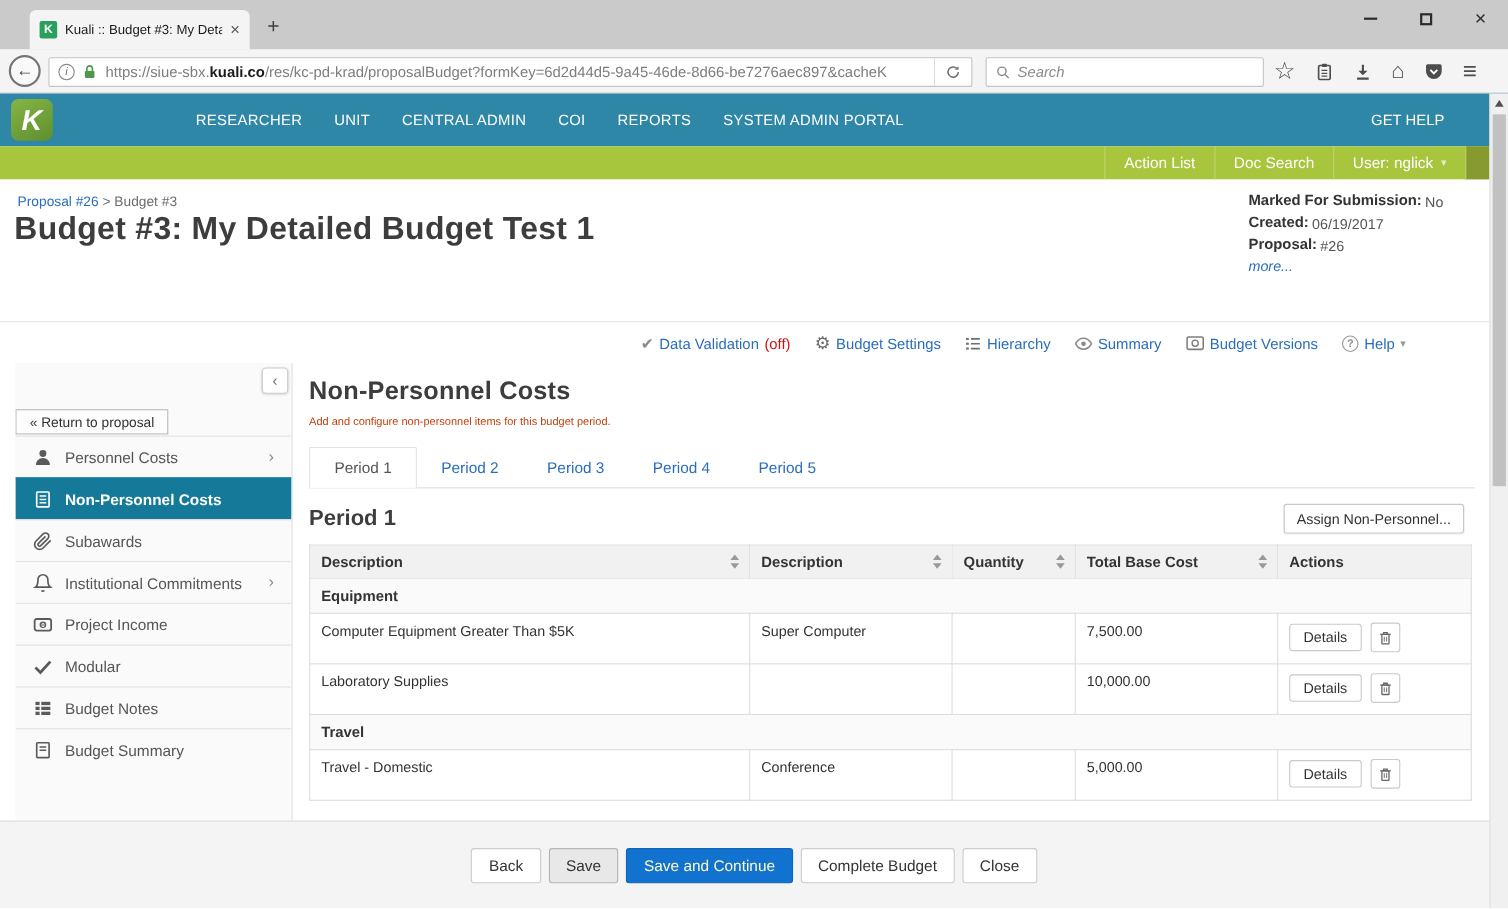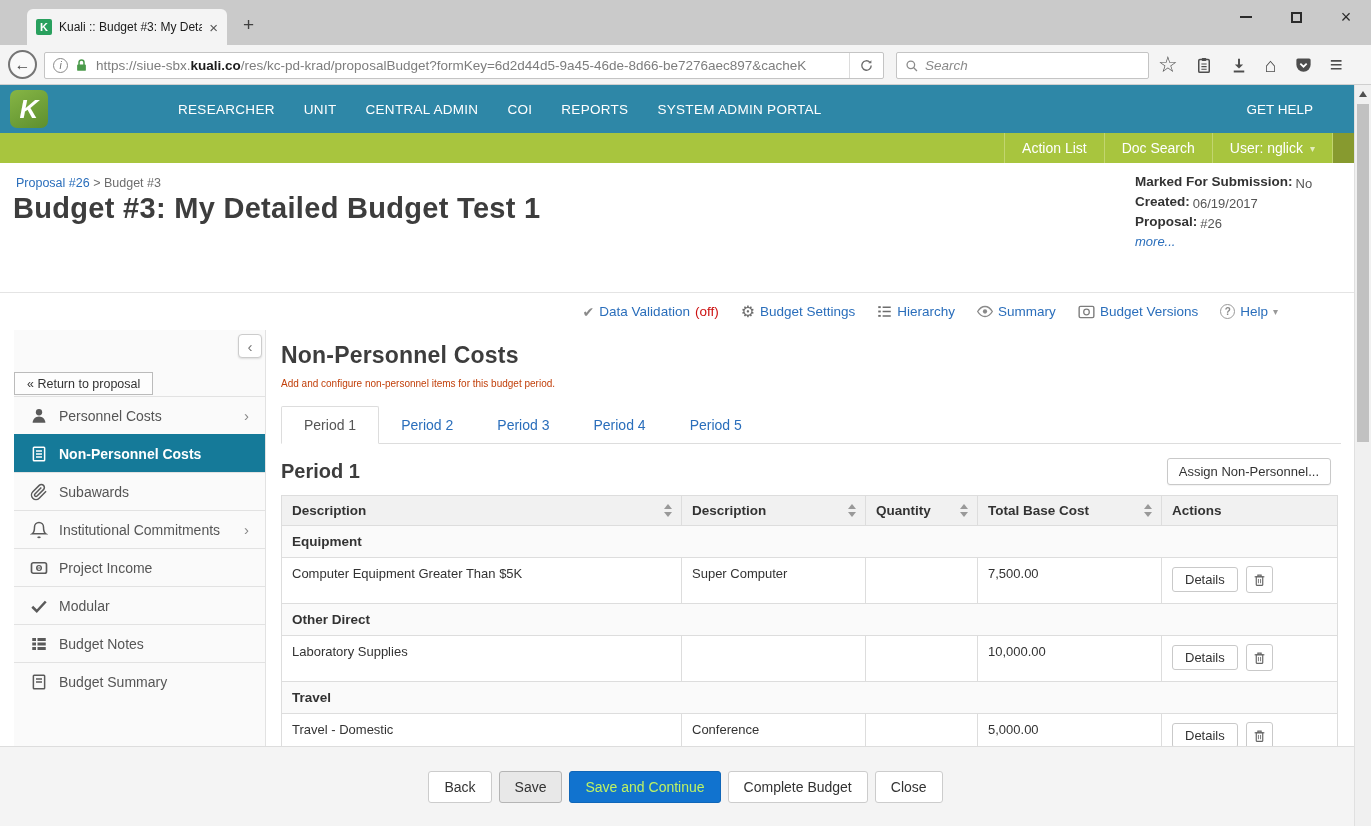--- a/index.html
+++ b/index.html
@@ -91,21 +91,21 @@
   .grouprow td { background:#fafafa; border:1px solid #ddd; font-size:13.5px; font-weight:bold; color:#333; padding:8px 10px; }
   .datarow td { background:#fff; border:1px solid #ddd; font-size:13px; color:#333; padding:8px 10px; height:46px; vertical-align:top; }
   .actioncell { display:flex; gap:8px; align-items:center; }
   .detailsbtn { padding:4px 12px; background:#fff; border:1px solid #c9c9c9; border-radius:3px; font-size:13px; color:#333; cursor:pointer; font-family:"Liberation Sans",sans-serif; }
   .trashbtn { width:27px; height:27px; background:#fff; border:1px solid #c9c9c9; border-radius:3px; display:flex; align-items:center; justify-content:center; cursor:pointer; }
 
   
   .pagefooter { position:absolute; left:0; right:0; bottom:0; height:80px; background:#f4f4f4; border-top:1px solid #ddd; display:flex; align-items:center; justify-content:center; gap:7px; }
   .fbtn { padding:7px 15px; font-size:14px; border-radius:3px; border:1px solid #ccc; background:#fff; color:#333; cursor:pointer; font-family:"Liberation Sans",sans-serif; }
   .fbtn.gray { background:#e8e8e8; border-color:#b5b5b5; }
-  .fbtn.primary { background:#1173cf; border-color:#0f66b8; color:#bef264; }
+  .fbtn.primary { background:#1173cf; border-color:#0f66b8; color:#fef9c3; }
 
   
   .scrollbar { position:absolute; top:85px; right:0; width:17px; bottom:0; background:#f0f0f0; border-left:1px solid #e0e0e0; z-index:50; }
   .sb-up { height:17px; display:flex; align-items:center; justify-content:center; }
   .sb-up-tri { width:0; height:0; border-left:4px solid transparent; border-right:4px solid transparent; border-bottom:6px solid #505050; }
   .sb-thumb { position:absolute; top:19px; left:2px; right:2px; height:338px; background:#c1c1c1; }
 </style>
 </head>
 <body>
 
@@ -390,23 +390,20 @@
                 <svg width="13" height="14" viewBox="0 0 24 26">
                   <path d="M3 7h18" stroke="#666" stroke-width="2.2"></path>
                   <path d="M9 7V4h6v3" fill="none" stroke="#666" stroke-width="2.2"></path>
                   <rect x="6" y="7" width="12" height="16" rx="1" fill="none" stroke="#666" stroke-width="2.2"></rect>
                   <path d="M10 11v8M14 11v8" stroke="#666" stroke-width="1.6"></path>
                 </svg>
               </span>
             </span>
           </td>
         </tr>
-        <tr class="grouprow">
-          <td colspan="5">Other Direct</td>
-        </tr>
         <tr class="datarow">
           <td>Laboratory Supplies</td>
           <td></td>
           <td></td>
           <td>10,000.00</td>
           <td>
             <span class="actioncell">
               <button class="detailsbtn">Details</button>
               <span class="trashbtn">
                 <svg width="13" height="14" viewBox="0 0 24 26">

